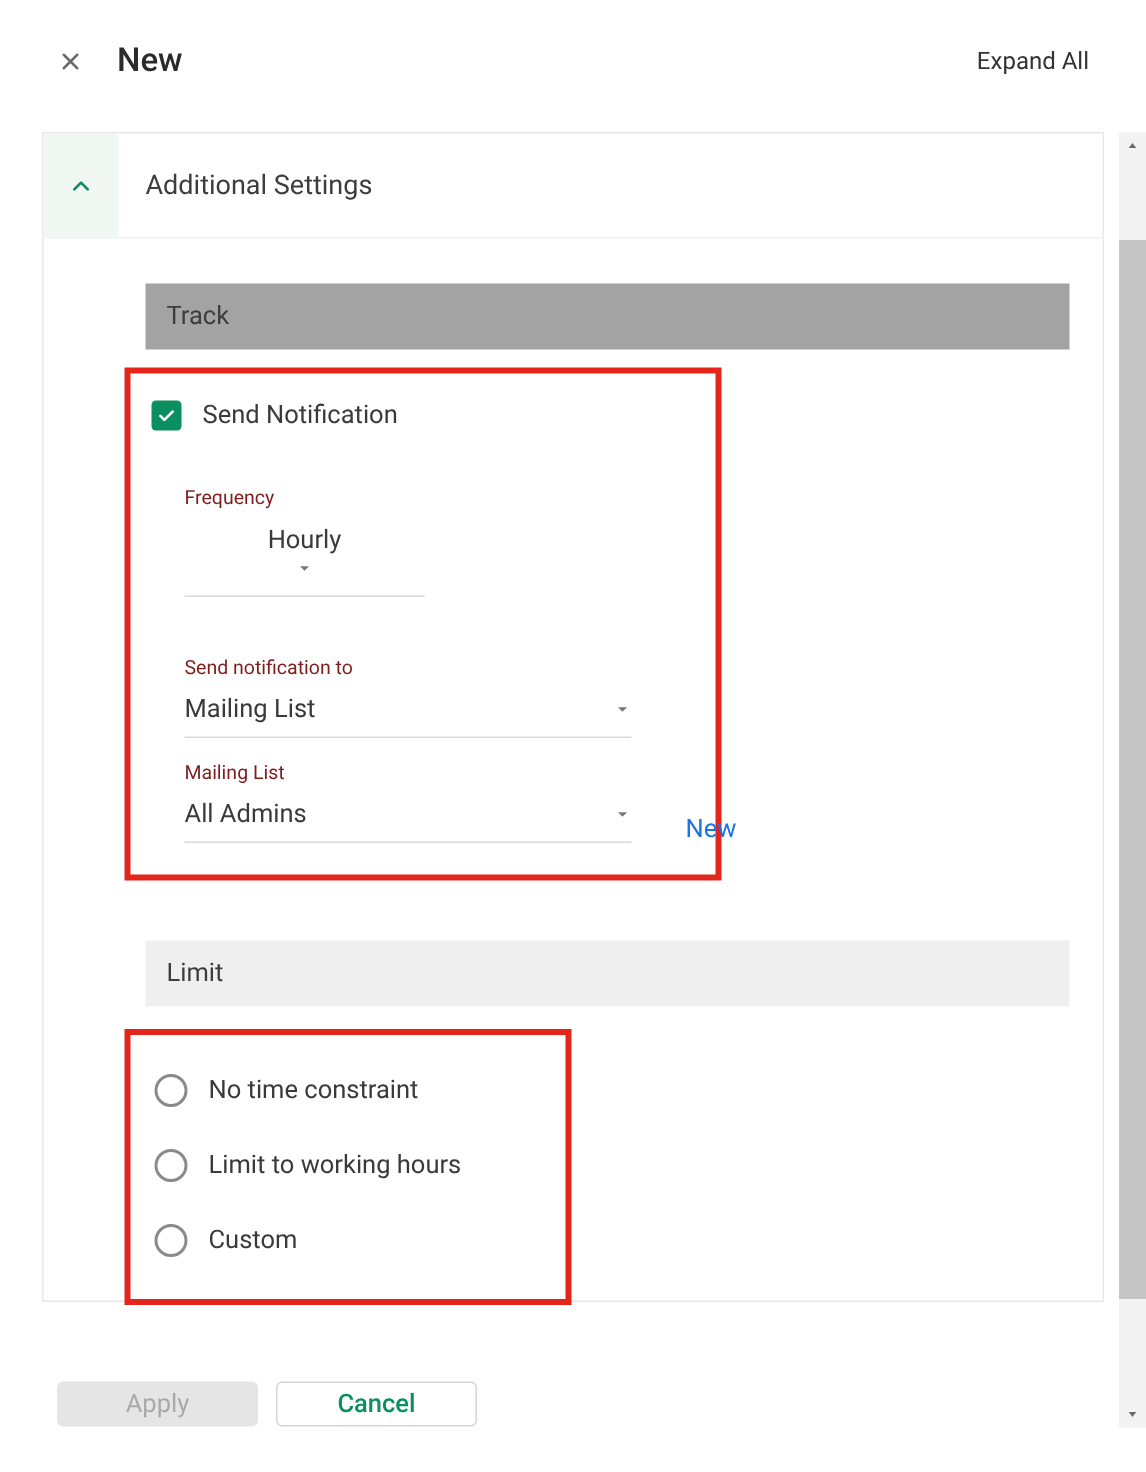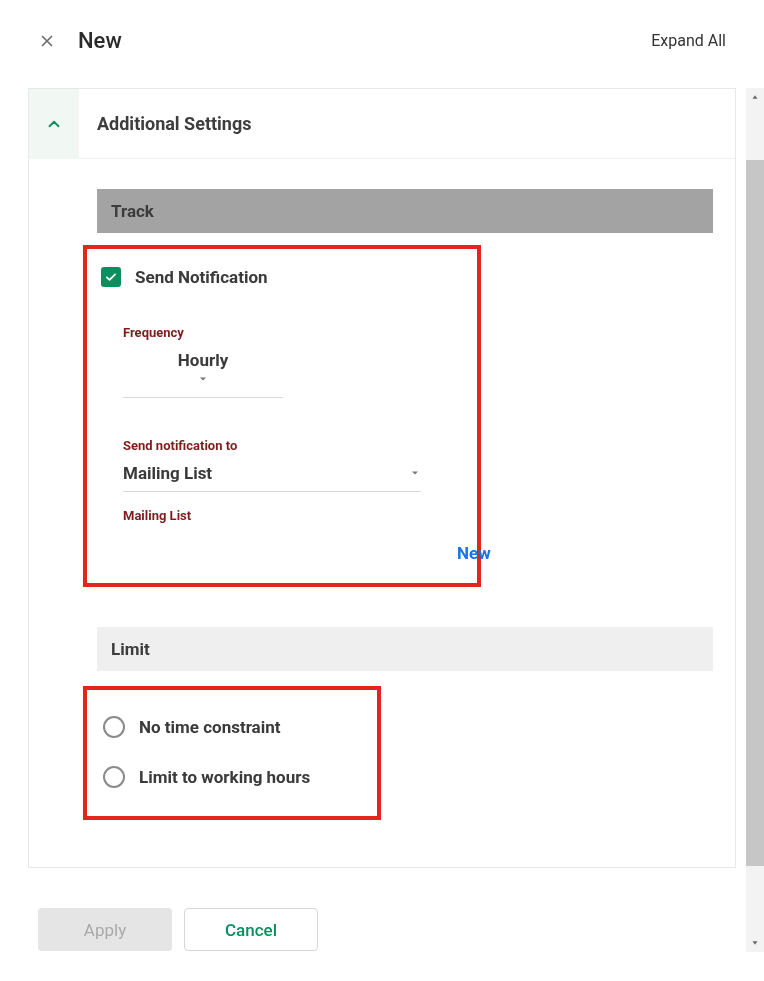--- a/index.html
+++ b/index.html
@@ -40,21 +40,20 @@
     }
     .content-wrapper {
       position: absolute;
       left: 28px;
       top: 88px;
       width: 708px;
       height: 780px;
       border: 1px solid #e8e8e8;
       border-top: 1px solid #e8e8e8;
       background: #fff;
-      font-weight: bold;
     }
     .accordion-header {
       display: flex;
       align-items: center;
       height: 70px;
       border-bottom: 1px solid #f0f0f0;
       cursor: pointer;
     }
     .accordion-icon-box {
       width: 50px;
@@ -213,21 +212,21 @@
     }
     .footer {
       position: absolute;
       left: 38px;
       bottom: 30px;
       display: flex;
       gap: 12px;
     }
     .btn {
       width: 134px;
-      height: 43px;
+      height: 30px;
       display: flex;
       align-items: center;
       justify-content: center;
       font-size: 17px;
       border-radius: 4px;
       cursor: pointer;
     }
     .btn-apply {
       background: #e5e5e5;
       color: #a9a9a9;
@@ -300,37 +299,49 @@
             <div class="dropdown-icon">
               <svg viewBox="0 0 24 24">
                   <path d="M6 9l6 6 6-6" fill="#777"></path>
                 </svg>
             </div>
           </div>
         </div>
 
         <div class="field-group field-group-3">
           <div class="field-label">Mailing List</div>
+          <div class="field-select field-select-w2">
+            <div class="field-value">All Admins</div>
+            <div class="dropdown-icon">
+              <svg viewBox="0 0 24 24">
+                  <path d="M6 9l6 6 6-6" fill="#777"></path>
+                </svg>
+            </div>
+          </div>
         </div>
 
       </div>
       <div class="new-link">New</div>
     </div>
 
     <div class="section-banner-2">Limit</div>
 
     <div class="highlight-box-2">
       <div class="radio-row">
         <div class="radio-circle"></div>
         <div class="radio-label">No time constraint</div>
       </div>
       <div class="radio-row">
         <div class="radio-circle"></div>
         <div class="radio-label">Limit to working hours</div>
       </div>
+      <div class="radio-row">
+        <div class="radio-circle"></div>
+        <div class="radio-label">Custom</div>
+      </div>
     </div>
 
   </div>
 </div>
 
 <div class="scrollbar-track">
   <div class="scroll-arrow-up">
     <svg viewBox="0 0 24 24">
         <path d="M12 8l-6 8h12z" fill="#6a6a6a"></path>
       </svg>

